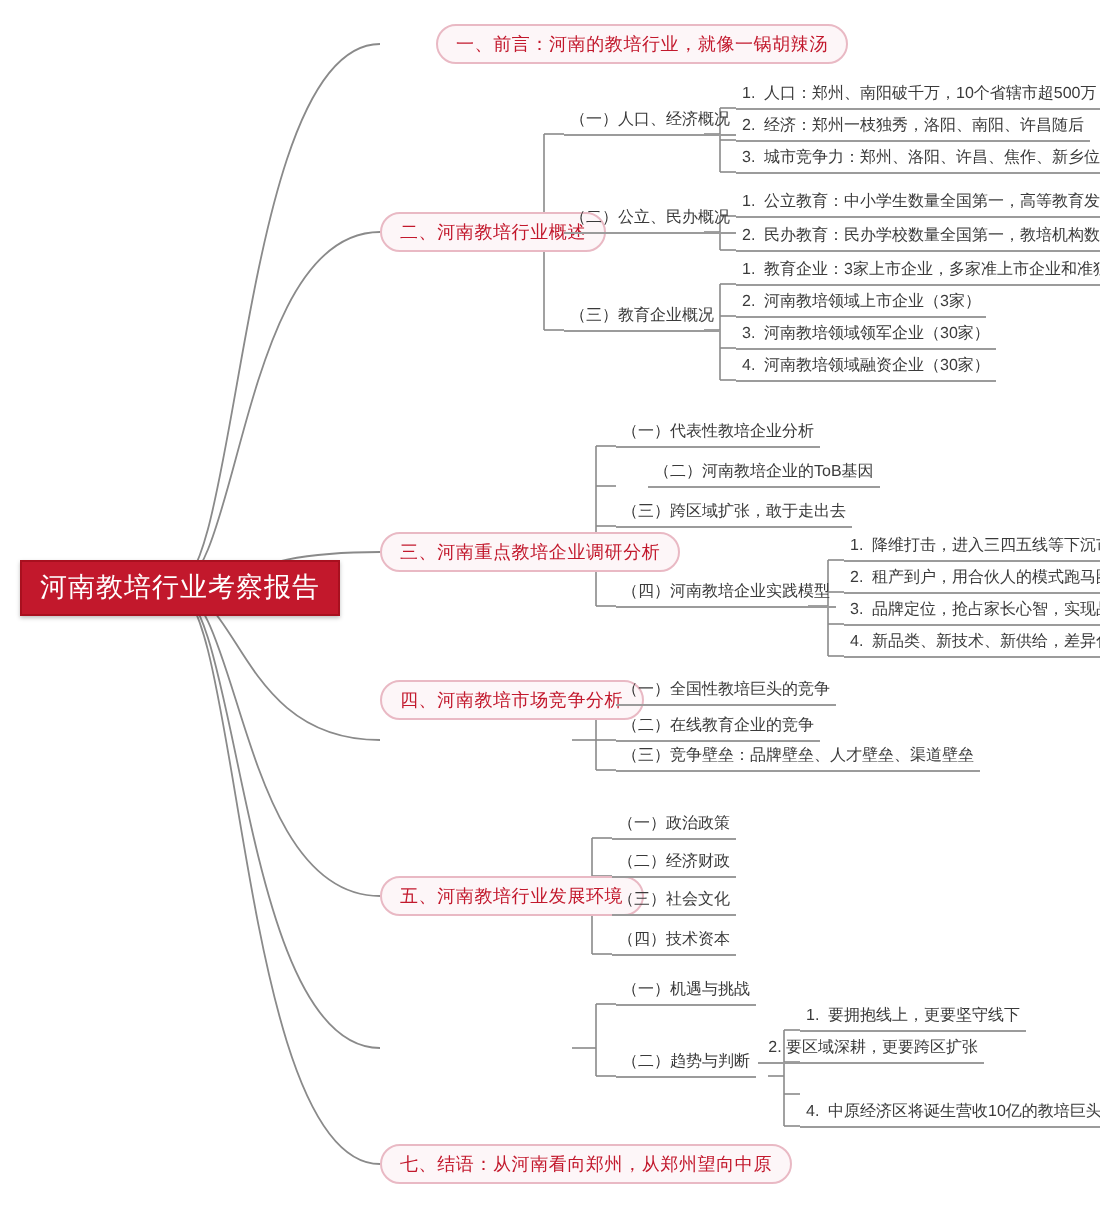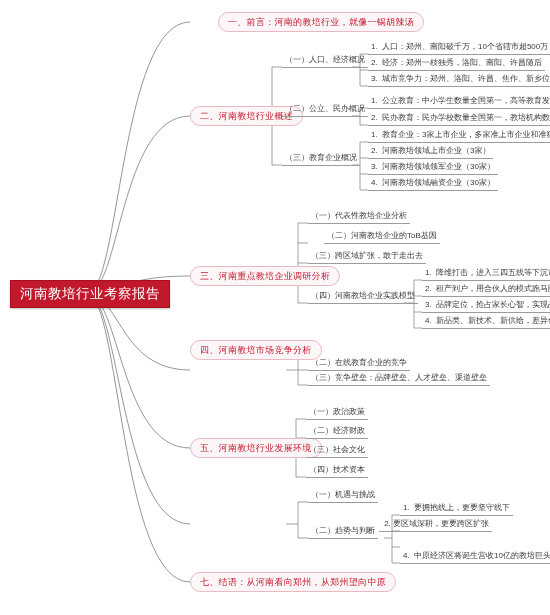--- a/index.html
+++ b/index.html
@@ -184,20 +184,21 @@
   <div class="node lvl3" style="left:422px;top:282px;">
     <span class="num">2.</span><span>租产到户，用合伙人的模式跑马圈地</span>
   </div>
   <div class="node lvl3" style="left:422px;top:298px;">
     <span class="num">3.</span><span>品牌定位，抢占家长心智，实现品牌溢价</span>
   </div>
   <div class="node lvl3" style="left:422px;top:314px;">
     <span class="num">4.</span><span>新品类、新技术、新供给，差异化竞争力</span>
   </div>
 
+  <div class="node lvl2" style="left:308px;top:338px;">（一）全国性教培巨头的竞争</div>
   <div class="node lvl2" style="left:308px;top:356px;">（二）在线教育企业的竞争</div>
   <div class="node lvl2" style="left:308px;top:371px;">（三）竞争壁垒：品牌壁垒、人才壁垒、渠道壁垒</div>
 
   <div class="node lvl2" style="left:306px;top:405px;">（一）政治政策</div>
   <div class="node lvl2" style="left:306px;top:424px;">（二）经济财政</div>
   <div class="node lvl2" style="left:306px;top:443px;">（三）社会文化</div>
   <div class="node lvl2" style="left:306px;top:463px;">（四）技术资本</div>
 
   <div class="node lvl2" style="left:308px;top:488px;">（一）机遇与挑战</div>
   <div class="node lvl2" style="left:308px;top:524px;">（二）趋势与判断</div>

